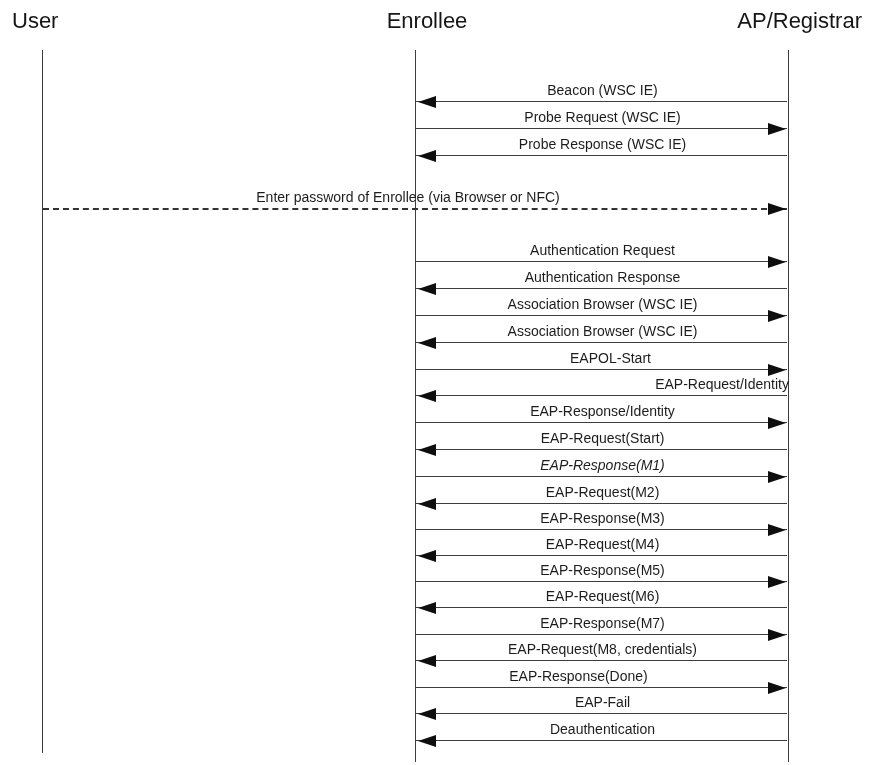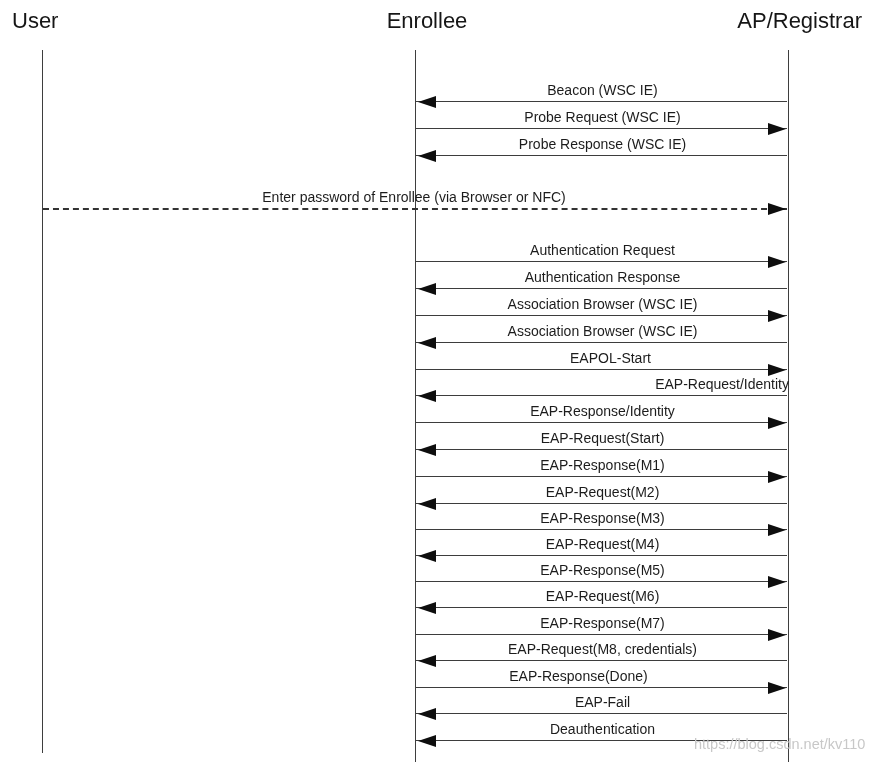--- a/index.html
+++ b/index.html
@@ -83,21 +83,21 @@
   <div id="messages">
       <div class="msg-label" style="left: 416px; width: 373px; top: 80px;">Beacon (WSC IE)</div>
       <div class="msg-line" style="left: 416px; width: 371px; top: 101px;"></div>
       <div class="arrowhead left" style="left: 418px; top: 96px;"></div>
       <div class="msg-label" style="left: 416px; width: 373px; top: 107px;">Probe Request (WSC IE)</div>
       <div class="msg-line" style="left: 416px; width: 371px; top: 128px;"></div>
       <div class="arrowhead right" style="left: 768px; top: 123px;"></div>
       <div class="msg-label" style="left: 416px; width: 373px; top: 134px;">Probe Response (WSC IE)</div>
       <div class="msg-line" style="left: 416px; width: 371px; top: 155px;"></div>
       <div class="arrowhead left" style="left: 418px; top: 150px;"></div>
-      <div class="msg-label" style="left: 41px; width: 746px; top: 187px;">Enter password of Enrollee (via Browser or NFC)</div>
+      <div class="msg-label" style="left: 35px; width: 746px; top: 187px;">Enter password of Enrollee (via Browser or NFC)</div>
       <div class="msg-line dashed" style="left: 43px; width: 744px; top: 208px;"></div>
       <div class="arrowhead right" style="left: 768px; top: 203px;"></div>
       <div class="msg-label" style="left: 416px; width: 373px; top: 240px;">Authentication Request</div>
       <div class="msg-line" style="left: 416px; width: 371px; top: 261px;"></div>
       <div class="arrowhead right" style="left: 768px; top: 256px;"></div>
       <div class="msg-label" style="left: 416px; width: 373px; top: 267px;">Authentication Response</div>
       <div class="msg-line" style="left: 416px; width: 371px; top: 288px;"></div>
       <div class="arrowhead left" style="left: 418px; top: 283px;"></div>
       <div class="msg-label" style="left: 416px; width: 373px; top: 294px;">Association Browser (WSC IE)</div>
       <div class="msg-line" style="left: 416px; width: 371px; top: 315px;"></div>
@@ -110,21 +110,21 @@
       <div class="arrowhead right" style="left: 768px; top: 364px;"></div>
       <div class="msg-label" style="left: 416px; width: 373px; top: 374px; text-align: right;">EAP-Request/Identity</div>
       <div class="msg-line" style="left: 416px; width: 371px; top: 395px;"></div>
       <div class="arrowhead left" style="left: 418px; top: 390px;"></div>
       <div class="msg-label" style="left: 416px; width: 373px; top: 401px;">EAP-Response/Identity</div>
       <div class="msg-line" style="left: 416px; width: 371px; top: 422px;"></div>
       <div class="arrowhead right" style="left: 768px; top: 417px;"></div>
       <div class="msg-label" style="left: 416px; width: 373px; top: 428px;">EAP-Request(Start)</div>
       <div class="msg-line" style="left: 416px; width: 371px; top: 449px;"></div>
       <div class="arrowhead left" style="left: 418px; top: 444px;"></div>
-      <div class="msg-label" style="left: 416px; width: 373px; top: 455px;">EAP-Response(M1)</div>
+      <div class="msg-label" style="left: 416px; width: 373px; top: 455px; font-style: italic;">EAP-Response(M1)</div>
       <div class="msg-line" style="left: 416px; width: 371px; top: 476px;"></div>
       <div class="arrowhead right" style="left: 768px; top: 471px;"></div>
       <div class="msg-label" style="left: 416px; width: 373px; top: 482px;">EAP-Request(M2)</div>
       <div class="msg-line" style="left: 416px; width: 371px; top: 503px;"></div>
       <div class="arrowhead left" style="left: 418px; top: 498px;"></div>
       <div class="msg-label" style="left: 416px; width: 373px; top: 508px;">EAP-Response(M3)</div>
       <div class="msg-line" style="left: 416px; width: 371px; top: 529px;"></div>
       <div class="arrowhead right" style="left: 768px; top: 524px;"></div>
       <div class="msg-label" style="left: 416px; width: 373px; top: 534px;">EAP-Request(M4)</div>
       <div class="msg-line" style="left: 416px; width: 371px; top: 555px;"></div>
@@ -145,14 +145,13 @@
       <div class="msg-line" style="left: 416px; width: 371px; top: 687px;"></div>
       <div class="arrowhead right" style="left: 768px; top: 682px;"></div>
       <div class="msg-label" style="left: 416px; width: 373px; top: 692px; text-align: center;">EAP-Fail</div>
       <div class="msg-line" style="left: 416px; width: 371px; top: 713px;"></div>
       <div class="arrowhead left" style="left: 418px; top: 708px;"></div>
       <div class="msg-label" style="left: 416px; width: 373px; top: 719px;">Deauthentication</div>
       <div class="msg-line" style="left: 416px; width: 371px; top: 740px;"></div>
       <div class="arrowhead left" style="left: 418px; top: 735px;"></div>
     </div>
 
-  <div class="watermark">https://blog.csdn.net/kv110</div>
 </div>
 
 </body></html>

